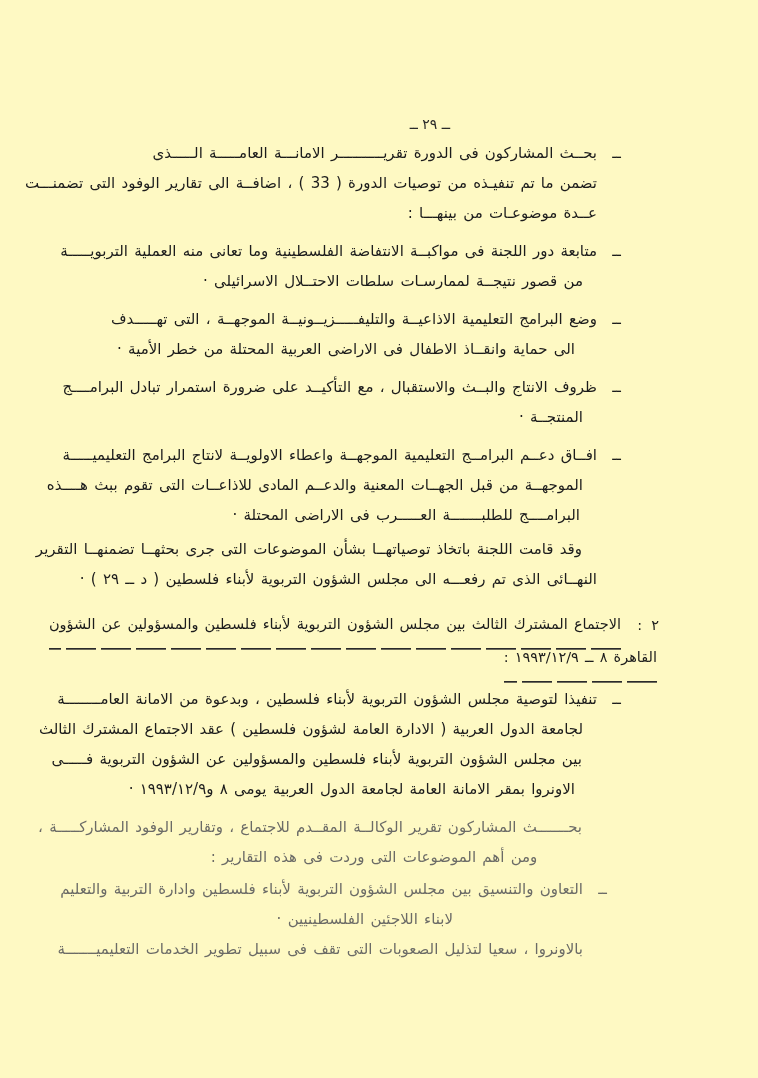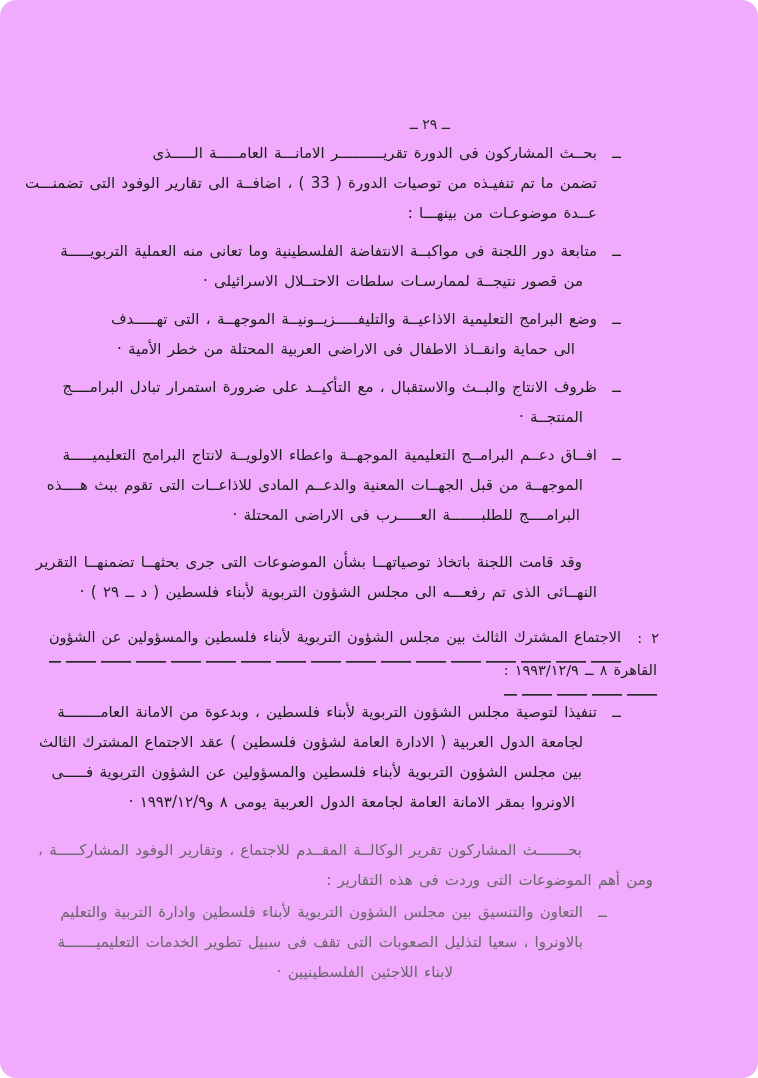--- a/index.html
+++ b/index.html
@@ -4,26 +4,25 @@
 <style>
   html, body {
     margin: 0;
     padding: 0;
     background: #ffffff;
   }
   .page {
     position: relative;
     width: 758px;
     height: 1078px;
-    background: #f0abfc;
+    background: #fef9c3;
     overflow: hidden;
     direction: rtl;
     font-family: "DejaVu Sans", sans-serif;
     color: #1c1c1c;
-    border-radius: 16px;
   }
   .pageno {
     position: absolute;
     top: 116px;
     right: 308px;
     font-size: 14px;
     color: #2a2a2a;
     white-space: nowrap;
   }
   .content {
@@ -44,24 +43,24 @@
   .dash {
     position: absolute;
     right: -24px;
     top: 0;
   }
   
   .g1 { margin-top: 8px; }
   .g2 { margin-top: 8px; }
   .g3 { margin-top: 8px; }
   .g4 { margin-top: 8px; }
-  .g5 { margin-top: 17px; }
+  .g5 { margin-top: 4px; }
   .g6 { margin-top: 14px; }
   .g7 { margin-top: 10px; }
-  .g8 { margin-top: 18px; }
+  .g8 { margin-top: 8px; text-align: center; }
   .g9 { margin-top: 2px; }
   
   .in14 { text-indent: 14px; }
   .in15 { text-indent: 15px; }
   .in17 { text-indent: 17px; }
   .in22 { text-indent: 22px; }
   .in144 { text-indent: 144px; }
   .out56 { margin-right: -56px; }
   
   .item2 {
@@ -156,18 +155,18 @@
 
     <div class="block g8 faint">
       <div class="line in15">بحـــــــث المشاركون تقرير الوكالــة المقــدم للاجتماع ، وتقارير الوفود المشاركـــــة ،</div>
       <div class="line out56">ومن أهم الموضوعات التى وردت فى هذه التقارير :</div>
     </div>
 
     <div class="block g9 faint">
       <div class="line in14">
         <span class="dash">ــ</span><span>التعاون والتنسيق بين مجلس الشؤون التربوية لأبناء فلسطين وادارة التربية والتعليم</span>
       </div>
+      <div class="line in144">لابناء اللاجئين الفلسطينيين ·</div>
       <div class="line in14">بالاونروا ، سعيا لتذليل الصعوبات التى تقف فى سبيل تطوير الخدمات التعليميـــــــة</div>
-      <div class="line in144">لابناء اللاجئين الفلسطينيين ·</div>
     </div>
 
   </div>
 </div>
 
 </body></html>

